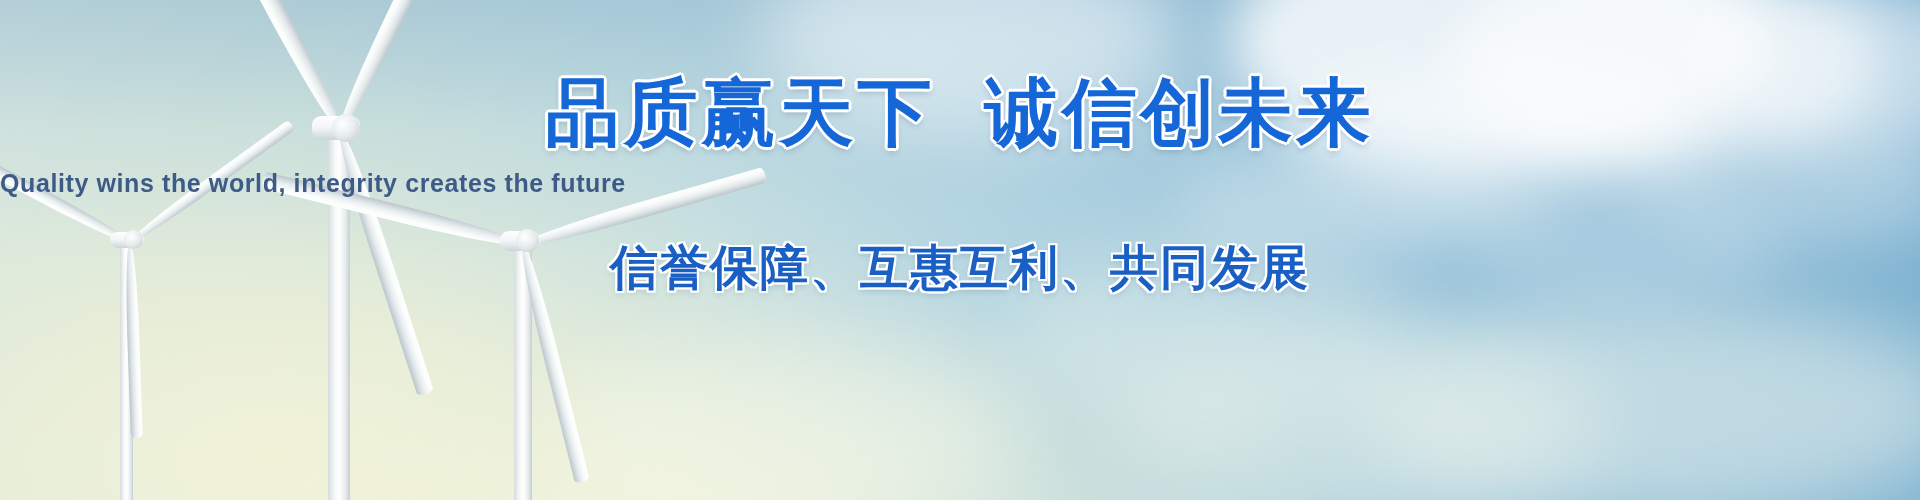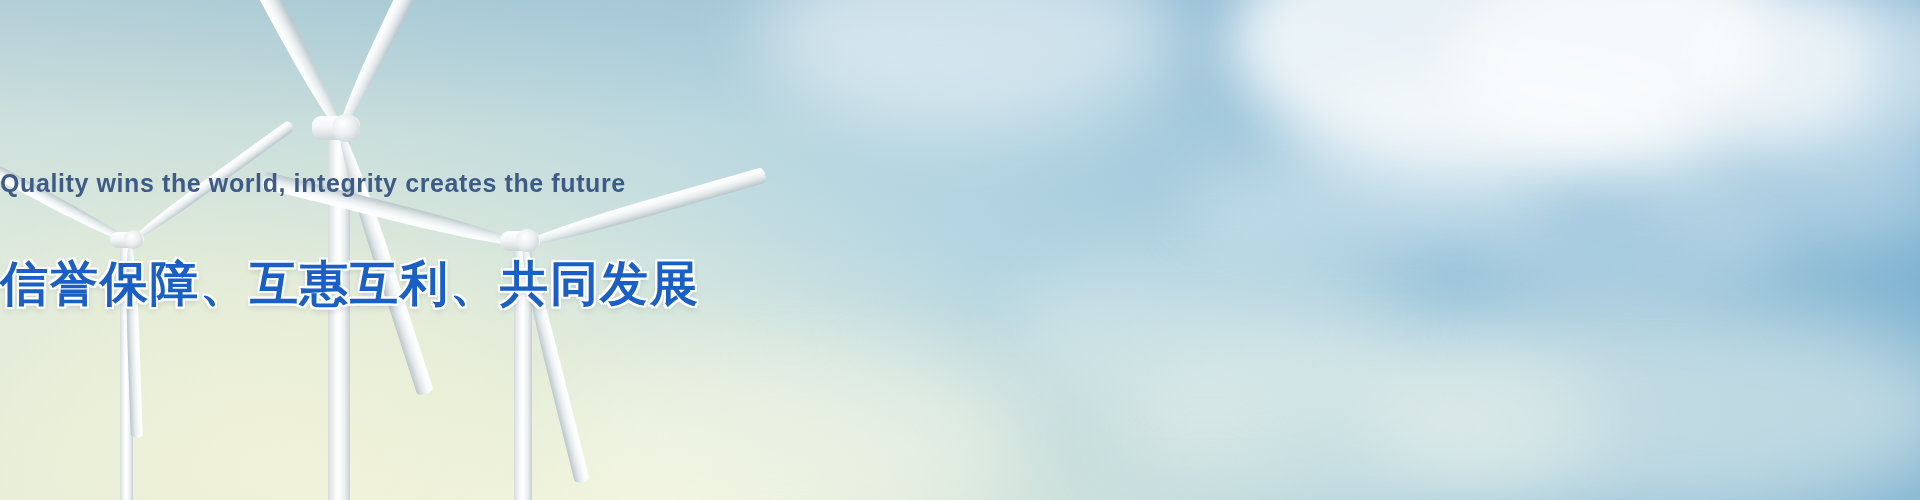--- a/index.html
+++ b/index.html
@@ -131,21 +131,22 @@
     text-align:left;
     font-size:25px;
     font-weight:bold;
     letter-spacing:0.6px;
     color:#3e5a87;
   }
 
   .tagline{
     position:absolute;
     left:0;right:0;
-    top:252px;
+    top:236px;
+    text-align:center;
     font-size:48px;
     font-weight:bold;
     letter-spacing:2px;
     color:#1a5fc4;
     white-space:pre;
     text-shadow:
       -2px -2px 0 #ffffff,  2px -2px 0 #ffffff,
       -2px  2px 0 #ffffff,  2px  2px 0 #ffffff,
       -2px  0   0 #ffffff,  2px  0   0 #ffffff,
        0   -2px 0 #ffffff,  0    2px 0 #ffffff,
@@ -198,17 +199,18 @@
   <div class="turbine">
     <div class="tower" style="left:514px;top:250px;width:18px;height:250px;"></div>
     <div class="blade" style="left:523px;top:236px;width:268px;height:17px;transform:rotate(-166deg);"></div>
     <div class="blade" style="left:523px;top:236px;width:252px;height:16px;transform:rotate(-16deg);"></div>
     <div class="blade" style="left:523px;top:236px;width:246px;height:15px;transform:rotate(76deg);"></div>
     <div class="nacelle" style="left:500px;top:231px;width:40px;height:20px;"></div>
     <div class="hub" style="left:516px;top:229px;width:23px;height:23px;"></div>
   </div>
 
   <div class="text-layer">
+    <div class="headline">品质赢天下  诚信创未来</div>
     <div class="subtitle">Quality wins the world, integrity creates the future</div>
     <div class="tagline">信誉保障、互惠互利、共同发展</div>
   </div>
 
 </div>
 
 </body></html>

